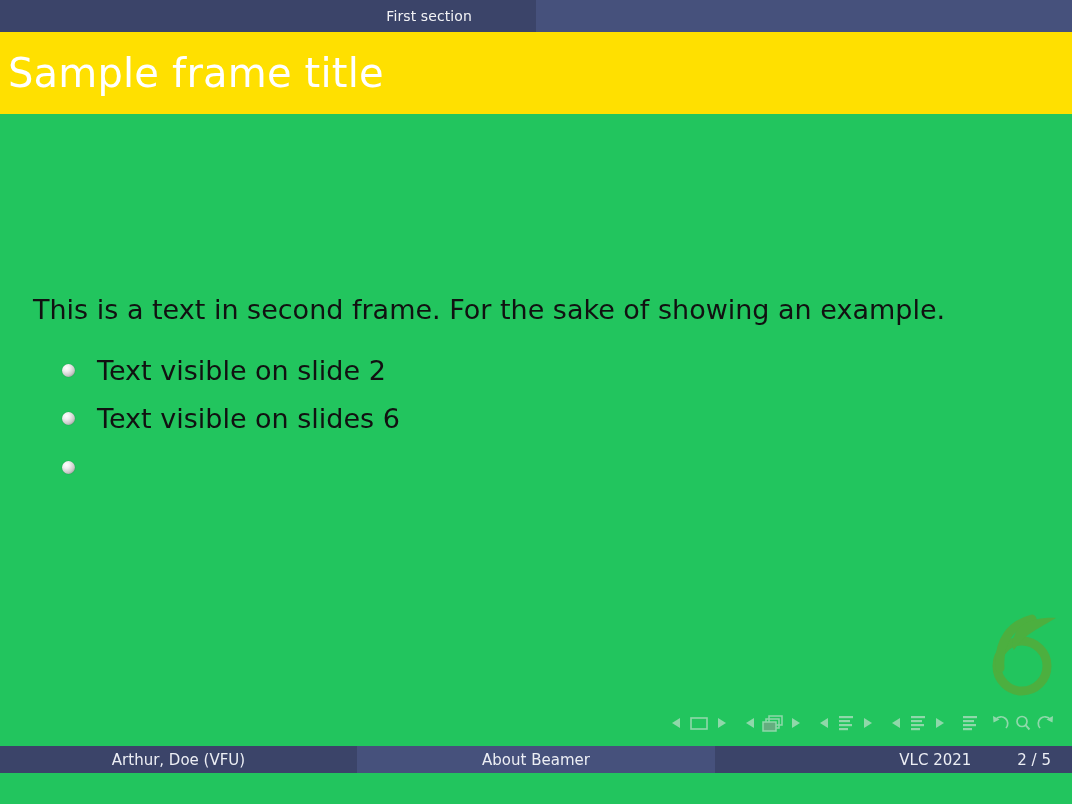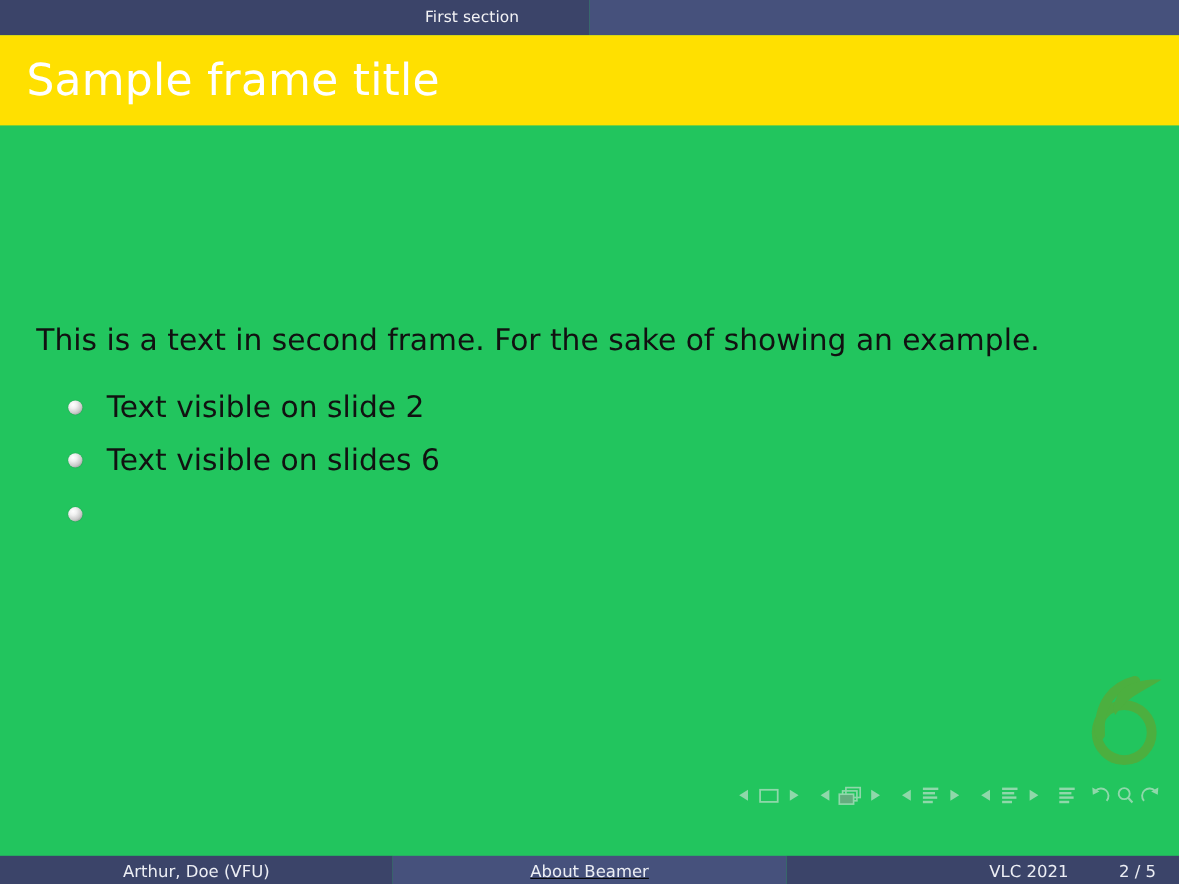--- a/index.html
+++ b/index.html
@@ -56,21 +56,21 @@
     left: 0; top: 32px;
     width: 1072px; height: 82px;
     background: #ffe000;
     display: flex;
     align-items: center;
   }
   #frame-title {
     color: #ffffff;
     font-size: 40px;
     font-weight: normal;
-    padding-left: 24px;
+    padding-left: 8px;
     letter-spacing: 0.2px;
     white-space: nowrap;
   }
 
   
   #body {
     position: absolute;
     left: 0; top: 114px;
     width: 1072px;
     height: 646px;
@@ -137,33 +137,33 @@
   .nav-group {
     display: flex;
     align-items: center;
     margin-right: 8px;
   }
   .nav-ico { display: block; }
 
   
   #footbar {
     position: absolute;
-    left: 0; top: 778px;
+    left: 0; top: 746px;
     width: 1072px; height: 27px;
     display: flex;
   }
   .foot-seg {
     height: 27px;
     display: flex;
     align-items: center;
     justify-content: center;
     box-sizing: border-box;
   }
   #foot-author  { width: 357px; background: #3b4469; }
-  #foot-title   { width: 358px; background: #46517c; text-decoration: underline; }
+  #foot-title   { width: 358px; background: #46517c; }
   #foot-date    {
     width: 357px; background: #3b4469;
     justify-content: flex-end;
     padding-right: 21px;
     gap: 46px;
   }
   .foot-label {
     color: #eceef4;
     font-size: 15px;
     white-space: nowrap;

